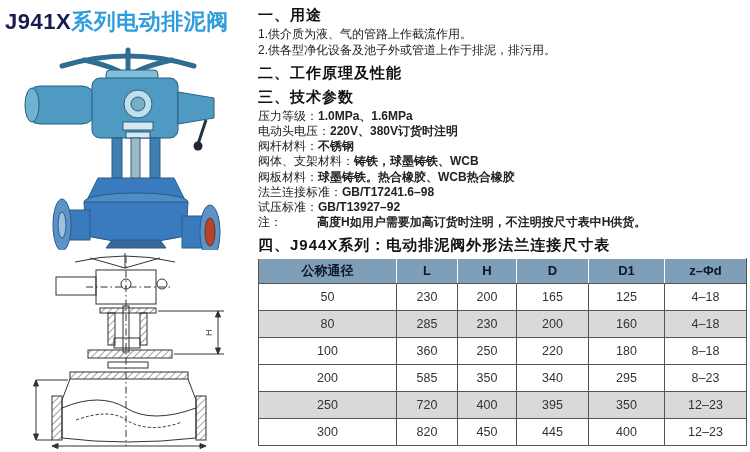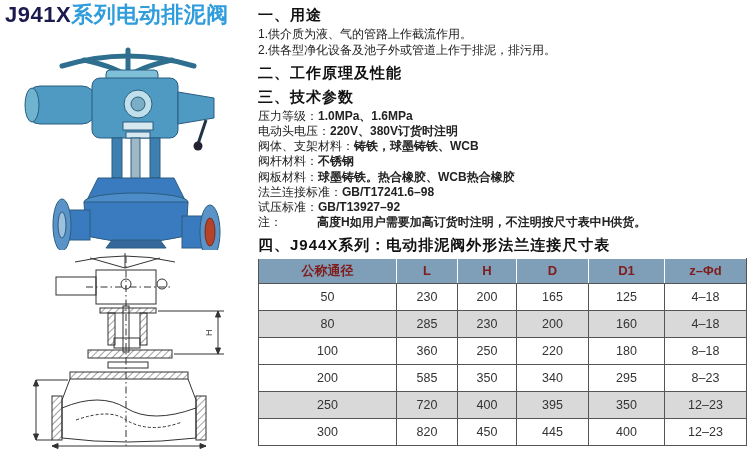--- a/index.html
+++ b/index.html
@@ -1,42 +1,42 @@
 <!DOCTYPE html>
 <html style="--title-model: #1a1a4e; --title-series: #2f9cdb; --th-bg: #7f9eb8; --row-alt: #d9d9d9;"><head>
 <meta charset="utf-8">
 <style>
   * { margin:0; padding:0; box-sizing:border-box; }
   html,body { width:750px; height:452px; background:#ffffff; overflow:hidden; }
   body { font-family:"Liberation Sans", sans-serif; color:#222; position:relative; }
 
   .page { position:absolute; inset:0; background:#fff; }
 
-  .title { position:absolute; left:5px; top:0; font-size:22px; font-weight:bold; letter-spacing:0.5px; }
+  .title { position:absolute; left:5px; top:7px; font-size:22px; font-weight:bold; letter-spacing:0.5px; }
   .title .model  { color:var(--title-model); }
   .title .series { color:var(--title-series); }
 
   .left-col { position:absolute; left:0; top:36px; width:256px; height:416px; }
   .photo-box   { position:absolute; left:0; top:2px;  width:256px; height:212px; }
   .drawing-box { position:absolute; left:0; top:214px; width:256px; height:200px; }
   .photo-box svg, .drawing-box svg { width:100%; height:100%; display:block; }
 
   .right-col { position:absolute; left:258px; top:6px; width:488px; }
 
   .section { margin-bottom:5px; }
   .section h2 { font-size:15px; font-weight:bold; color:#111; margin-bottom:2px; letter-spacing:1px; }
   .section p  { font-size:12px; line-height:1.32; color:#222; }
 
   .param-line { font-size:12px; line-height:1.27; color:#222; }
   .param-line .p-value { font-weight:bold;text-align:right; }
   .param-line.note-line .p-value { font-weight:bold;margin-left:35px; }
 
   table.dims { width:488px; border-collapse:collapse; table-layout:fixed; margin-top:3px; }
   table.dims th {
-    background:var(--th-bg); color:#7f1d1d; font-size:13px; font-weight:bold;
+    background:var(--th-bg); color:#0f172a; font-size:13px; font-weight:bold;
     height:25px; border:1px solid #fff; border-bottom:1px solid #555;
   }
   table.dims th:first-child { border-left:1px solid #555; }
   table.dims th:last-child  { border-right:1px solid #555; }
   table.dims td {
     font-size:12.5px; text-align:center; height:27px; color:#333;
     border:1px solid #555; background:#fff; padding:0 2px;
   }
   table.dims tr.alt td { background:var(--row-alt); }
 
@@ -169,22 +169,22 @@
 
     <div class="section">
       <h2>二、工作原理及性能</h2>
     </div>
 
     <div class="section">
       <h2>三、技术参数</h2>
       <div>
           <div class="param-line"><span class="p-label">压力等级：</span><span class="p-value">1.0MPa、1.6MPa</span></div>
           <div class="param-line"><span class="p-label">电动头电压：</span><span class="p-value">220V、380V订货时注明</span></div>
+          <div class="param-line"><span class="p-label">阀杆材料：</span><span class="p-value">不锈钢</span></div>
           <div class="param-line"><span class="p-label">阀体、支架材料：</span><span class="p-value">铸铁，球墨铸铁、WCB</span></div>
-          <div class="param-line"><span class="p-label">阀杆材料：</span><span class="p-value">不锈钢</span></div>
           <div class="param-line"><span class="p-label">阀板材料：</span><span class="p-value">球墨铸铁。热合橡胶、WCB热合橡胶</span></div>
           <div class="param-line"><span class="p-label">法兰连接标准：</span><span class="p-value">GB/T17241.6–98</span></div>
           <div class="param-line"><span class="p-label">试压标准：</span><span class="p-value">GB/T13927–92</span></div>
           <div class="param-line note-line"><span class="p-label">注：</span><span class="p-value">高度H如用户需要加高订货时注明，不注明按尺寸表中H供货。</span></div>
         </div>
     </div>
 
     <div class="section">
       <h2>四、J944X系列：电动排泥阀外形法兰连接尺寸表</h2>
       <table class="dims">

